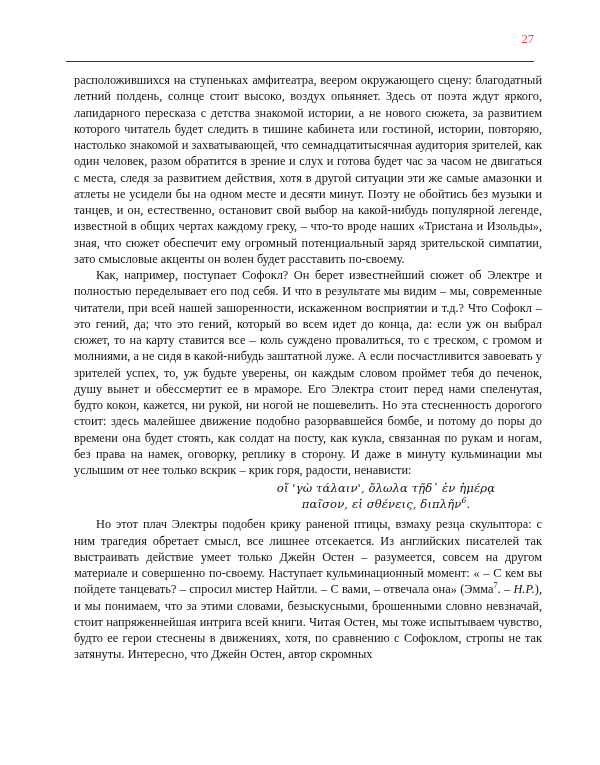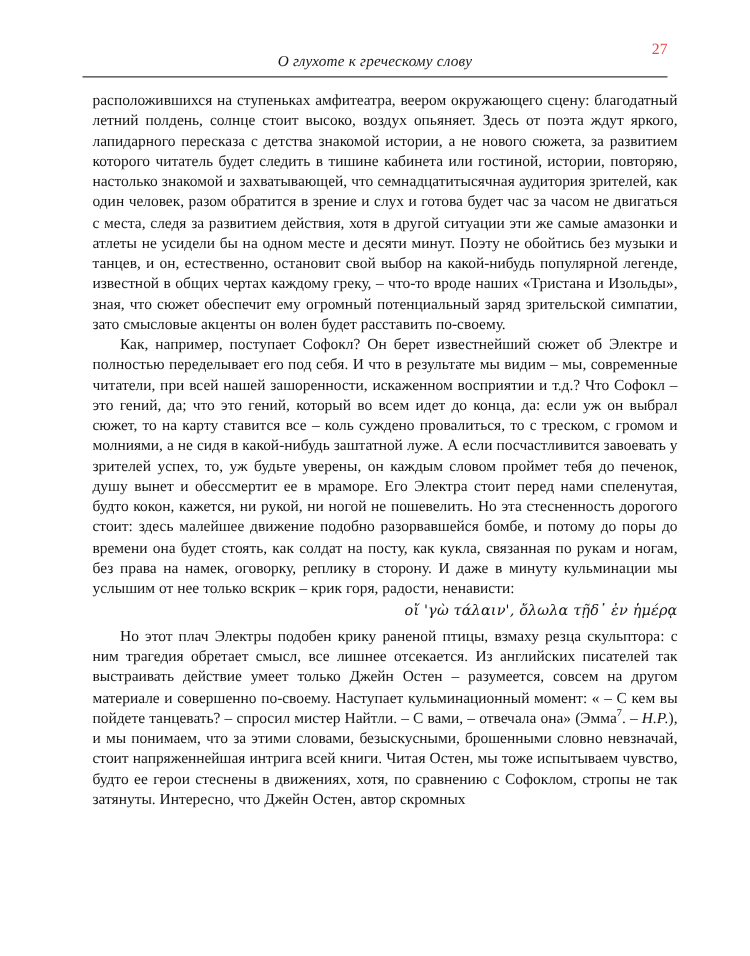--- a/index.html
+++ b/index.html
@@ -81,21 +81,21 @@
     text-indent: 0;
   }
 
   
   .verse {
     margin: 3px 0 4px 0;
     padding-left: 156px;
     font-style: italic;
     font-size: 11.6px;
     line-height: 15.6px;
-    text-align: right;
+    text-align: center;
     font-family: "DejaVu Serif", "Liberation Serif", serif;
     letter-spacing: 0.1px;
   }
   .verse .vline {
     display: block;
     white-space: nowrap;
   }
 
   sup.fn {
     font-size: 0.66em;
@@ -103,32 +103,34 @@
     line-height: 0;
   }
   .ital { font-style: italic; font-family: Liberation Serif, serif; }
 </style>
 </head>
 <body>
 
 <div class="page">
 
   <div class="running-head">
-    <span class="running-head-title">О глухоте к греческому слову</span>
     <span class="page-number">27</span>
   </div>
 
   <div class="head-rule"></div>
 
   <div class="textblock">
 
     <p class="para first">расположившихся на ступеньках амфитеатра, веером окружающего сцену: благодатный летний полдень, солнце стоит высоко, воздух опьяняет. Здесь от поэта ждут яркого, лапидарного пересказа с детства знакомой истории, а не нового сюжета, за развитием которого читатель будет следить в тишине кабинета или гостиной, истории, повторяю, настолько знакомой и захватывающей, что семнадцатитысячная аудитория зрителей, как один человек, разом обратится в зрение и слух и готова будет час за часом не двигаться с места, следя за развитием действия, хотя в другой ситуации эти же самые амазонки и атлеты не усидели бы на одном месте и десяти минут. Поэту не обойтись без музыки и танцев, и он, естественно, остановит свой выбор на какой-нибудь популярной легенде, известной в общих чертах каждому греку, – что-то вроде наших «Тристана и Изольды», зная, что сюжет обеспечит ему огромный потенциальный заряд зрительской симпатии, зато смысловые акценты он волен будет расставить по-своему.</p>
 
     <p class="para">Как, например, поступает Софокл? Он берет известнейший сюжет об Электре и полностью переделывает его под себя. И что в результате мы видим – мы, современные читатели, при всей нашей зашоренности, искаженном восприятии и т.д.? Что Софокл – это гений, да; что это гений, который во всем идет до конца, да: если уж он выбрал сюжет, то на карту ставится все – коль суждено провалиться, то с треском, с громом и молниями, а не сидя в какой-нибудь заштатной луже. А если посчастливится завоевать у зрителей успех, то, уж будьте уверены, он каждым словом проймет тебя до печенок, душу вынет и обессмертит ее в мраморе. Его Электра стоит перед нами спеленутая, будто кокон, кажется, ни рукой, ни ногой не пошевелить. Но эта стесненность дорогого стоит: здесь малейшее движение подобно разорвавшейся бомбе, и потому до поры до времени она будет стоять, как солдат на посту, как кукла, связанная по рукам и ногам, без права на намек, оговорку, реплику в сторону. И даже в минуту кульминации мы услышим от нее только вскрик – крик горя, радости, ненависти:</p>
 
     <div class="verse">
       <span class="vline">οἴ 'γὼ τάλαιν', ὄλωλα τῇδ᾽ ἐν ἡμέρᾳ</span>
+      <span class="vline">
+        <span>παῖσον, εἰ σθένεις, διπλῆν</span><sup class="fn">6</sup><span>.</span>
+      </span>
     </div>
 
     <p class="para"><span>Но этот плач Электры подобен крику раненой птицы, взмаху резца скульптора: с ним трагедия обретает смысл, все лишнее отсекается. Из английских писателей так выстраивать действие умеет только Джейн Остен – разумеется, совсем на другом материале и совершенно по-своему. Наступает кульминационный момент: « – С кем вы пойдете танцевать? – спросил мистер Найтли. – С вами, – отвечала она» (Эмма</span><sup class="fn">7</sup><span>. – </span><span class="ital">Н.Р.</span><span>), и мы понимаем, что за этими словами, безыскусными, брошенными словно невзначай, стоит напряженнейшая интрига всей книги. Читая Остен, мы тоже испытываем чувство, будто ее герои стеснены в движениях, хотя, по сравнению с Софоклом, стропы не так затянуты. Интересно, что Джейн Остен, автор скромных</span></p>
 
   </div>
 </div>
 
 </body></html>

